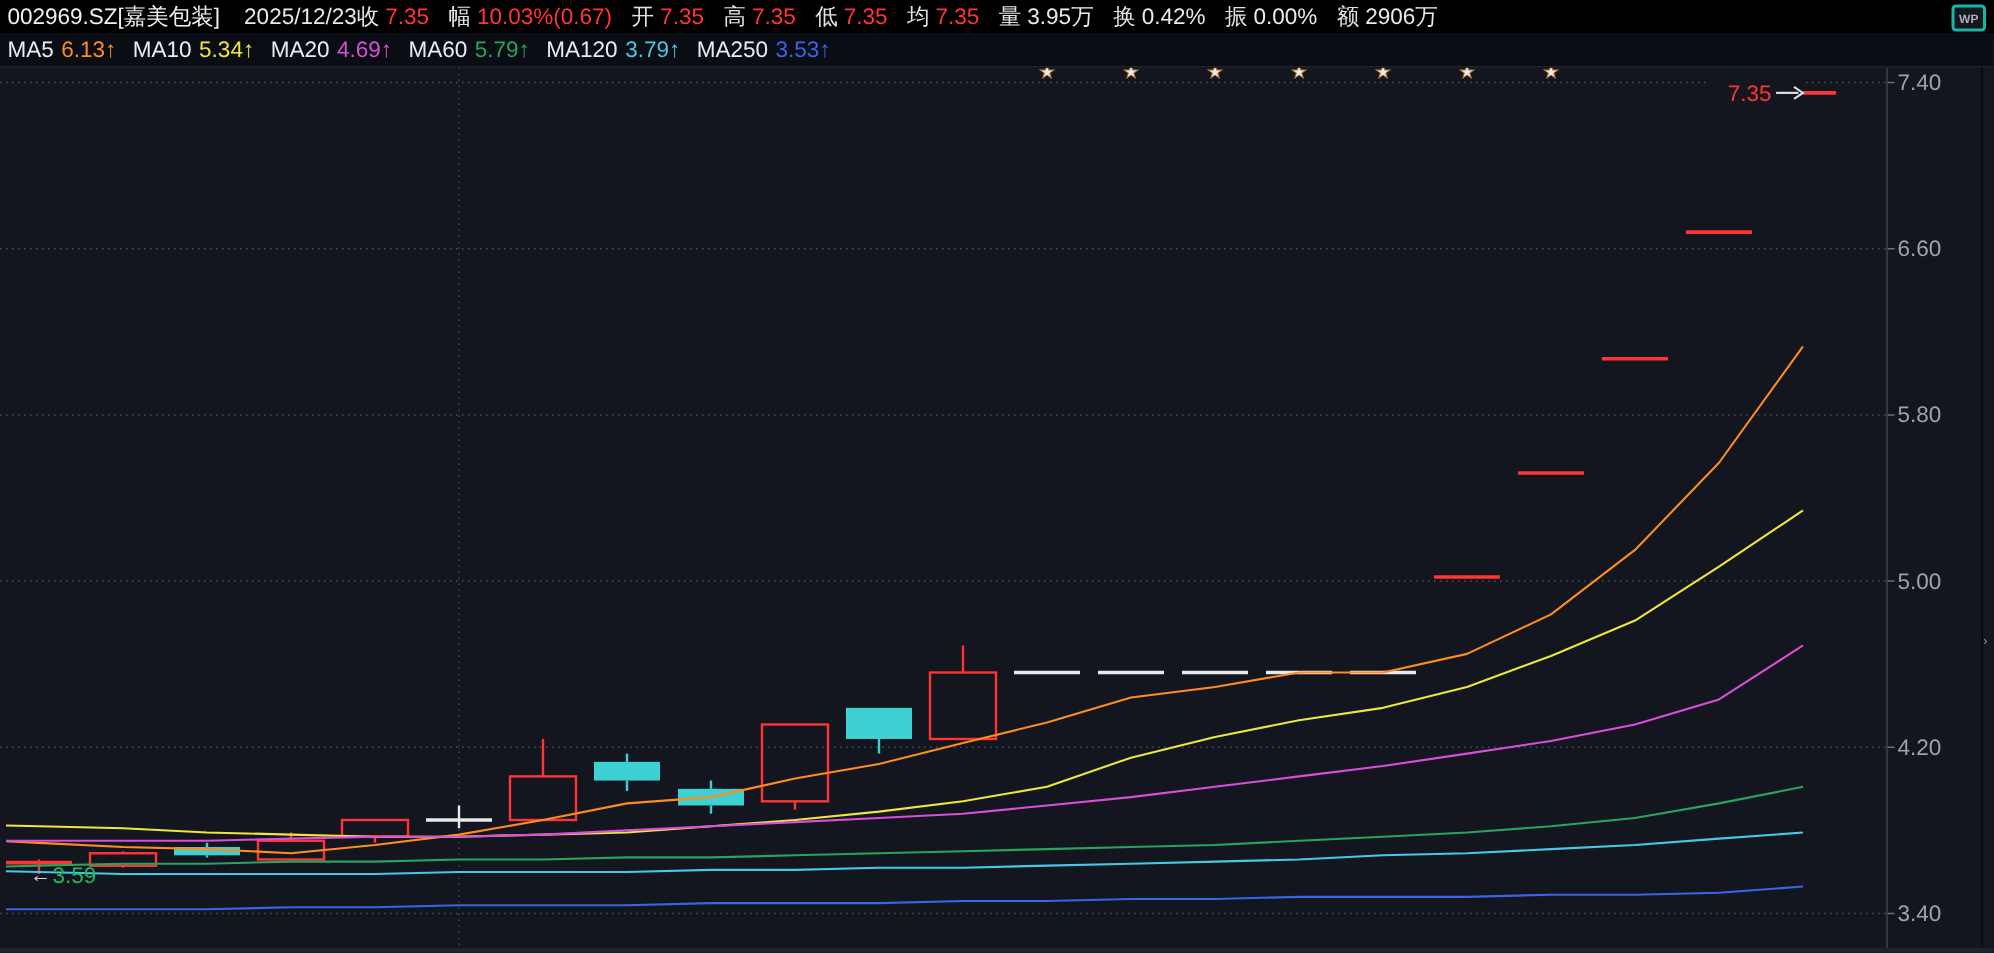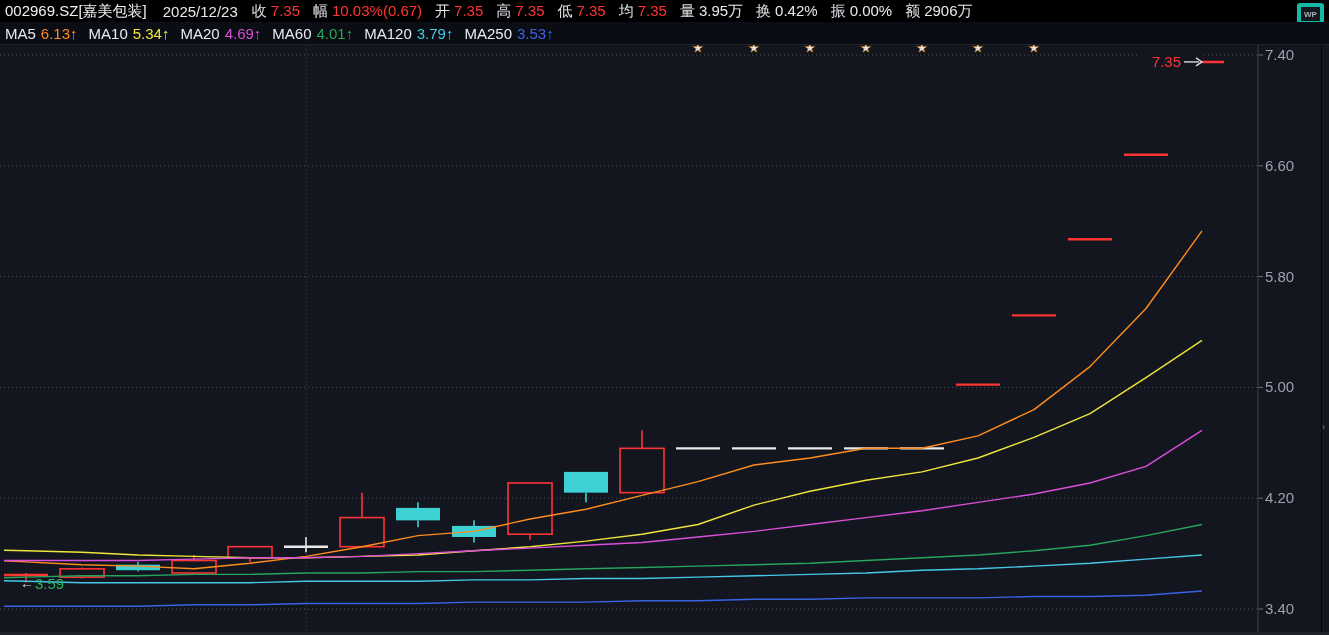--- a/index.html
+++ b/index.html
@@ -12,28 +12,28 @@
     position:absolute;top:0;left:0;right:0;height:22px;background:#000000;
     display:flex;align-items:center;padding-left:5px;font-size:15px;
     z-index:3;white-space:nowrap;
   }
   .row2{
     position:absolute;top:22px;left:0;right:0;height:22px;background:#0a0d13;
     display:flex;align-items:center;padding-left:5px;font-size:15px;
     z-index:3;white-space:nowrap;border-bottom:1px solid #1e222b;
   }
   .sym{margin-right:16px;color:#eef1f4}
-  .qdate{margin-right:14px;color:#e4e7eb}
+  .qdate{color:#e4e7eb}
   .fld{margin-right:13px}
   .fld .lab{color:#dfe3e8;margin-right:4px}
   .val.price{color:#ff3434}
   .val.plain{color:#e6e9ed}
   .wp{
     position:absolute;right:5px;top:3px;width:19px;height:14px;
-    border:4px solid #14b8a6;border-radius:3px;color:#aab0b8;
+    border:2px solid #14b8a6;border-radius:3px;color:#aab0b8;
     font-size:8px;font-weight:bold;display:flex;align-items:center;justify-content:center;
     background:#14171e;
   }
   .ma-item{margin-right:11px}
   .ma-item .mlab{color:#e8ebef;margin-right:5px}
   .range{position:absolute;right:10px;top:0;height:22px;display:flex;align-items:center;gap:6px}
   .range .rtext{text-decoration:underline;font-size:14px;color:#eceff3}
   .tri{width:0;height:0;border-left:7px solid transparent;border-right:7px solid transparent;border-top:9px solid #454b56}
   .lockwrap{position:relative;width:13px;height:15px}
   .lock-shackle{position:absolute;top:0;left:4px;width:7px;height:7px;border:2px solid #f0a223;border-bottom:none;border-radius:4px 4px 0 0;transform:rotate(16deg);transform-origin:bottom left}
@@ -62,21 +62,21 @@
       <span class="fld"><span class="lab">额</span><span class="val plain">2906万</span></span>
     </span>
   <span class="wp">WP</span>
 </div>
 
 <div class="row2">
   <span style="display:flex;align-items:center">
       <span class="ma-item"><span class="mlab">MA5</span><span style="color: rgb(255, 140, 30); margin-top: 44px;">6.13↑</span></span>
       <span class="ma-item"><span class="mlab">MA10</span><span style="color: rgb(238, 230, 60);">5.34↑</span></span>
       <span class="ma-item"><span class="mlab">MA20</span><span style="color: rgb(217, 79, 217);">4.69↑</span></span>
-      <span class="ma-item"><span class="mlab">MA60</span><span style="color: rgb(39, 165, 92);">4.01↑</span></span>
+      <span class="ma-item"><span class="mlab">MA60</span><span style="color: rgb(39, 165, 92);">5.79↑</span></span>
       <span class="ma-item"><span class="mlab">MA120</span><span style="color: rgb(70, 200, 230);">3.79↑</span></span>
       <span class="ma-item"><span class="mlab">MA250</span><span style="color: rgb(59, 99, 232);">3.53↑</span></span>
     </span>
 </div>
 
 <svg id="chart" width="1329" height="635">
     <g>
       <line x1="0" y1="55" x2="1258" y2="55" stroke="#4a4f59" stroke-width="1" stroke-dasharray="1 3"></line>
       <line x1="1258" y1="55" x2="1263" y2="55" stroke="#6a707a" stroke-width="1"></line>
       <text x="1265" y="60" fill="#9ba3ad" font-size="15">7.40</text>

